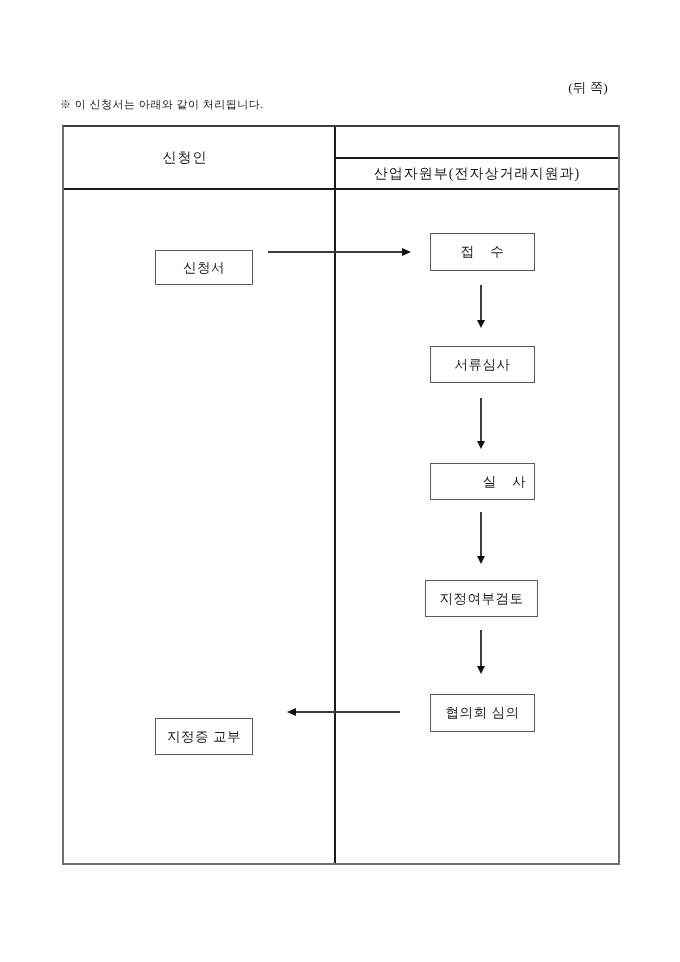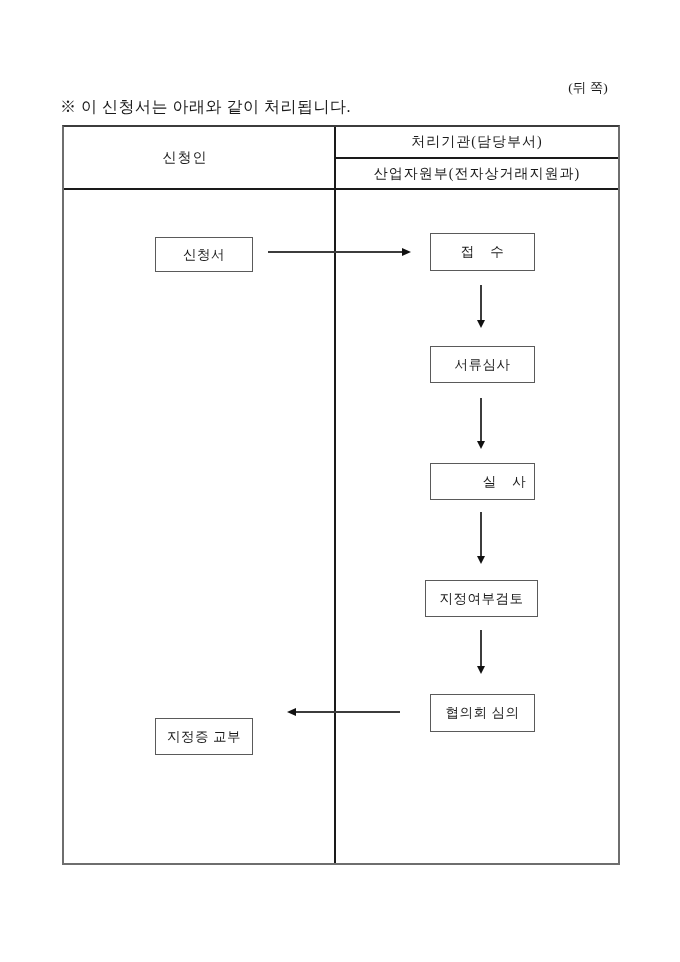--- a/index.html
+++ b/index.html
@@ -18,21 +18,21 @@
     left: 554px;
     width: 68px;
     text-align: center;
     font-size: 13.5px;
     white-space: pre;
   }
   .instruction {
     position: absolute;
     top: 97px;
     left: 60px;
-    font-size: 16px;
+    font-size: 11px;
     letter-spacing: 0.5px;
     white-space: pre;
   }
   
   .process-table {
     position: absolute;
     left: 62px;
     top: 125px;
     width: 558px;
     height: 740px;
@@ -78,21 +78,21 @@
     border: 1.5px solid #5a5a5a;
     background: #ffffff;
     box-sizing: border-box;
     display: flex;
     align-items: center;
     justify-content: center;
     font-size: 13.5px;
     letter-spacing: 0.5px;
     white-space: pre;
   }
-  .box-apply   { left: 155px; top: 237px; width: 98px;  height: 35px; text-align: center; }
+  .box-apply   { left: 155px; top: 250px; width: 98px;  height: 35px; text-align: center; }
   .box-receive { left: 430px; top: 233px; width: 105px; height: 38px; }
   .box-docs    { left: 430px; top: 346px; width: 105px; height: 37px; }
   .box-inspect { left: 430px; top: 463px; width: 105px; height: 37px; padding-left: 44px; }
   .box-review  { left: 425px; top: 580px; width: 113px; height: 37px; }
   .box-council { left: 430px; top: 694px; width: 105px; height: 38px; }
   .box-issue   { left: 155px; top: 693px; width: 98px;  height: 37px; margin-top: 25px; }
 
   
   .hline { position: absolute; height: 1.5px; background: #3c3c3c; }
   .vline { position: absolute; width: 1.5px;  background: #3c3c3c; }
@@ -121,21 +121,20 @@
 <div class="page">
 
   <div class="corner-note">(뒤 쪽)</div>
   <div class="instruction">※ 이 신청서는 아래와 같이 처리됩니다.</div>
 
   <div class="process-table">
     <div class="col-divider"></div>
     <div class="header-line-right"></div>
     <div class="header-line-full"></div>
     <div class="cell cell-applicant">신청인</div>
-    <div class="cell cell-agency-top">처리기관(담당부서)</div>
     <div class="cell cell-agency-bot">산업자원부(전자상거래지원과)</div>
   </div>
 
   <div class="flow-box box-apply">신청서</div>
   <div class="flow-box box-receive">접    수</div>
   <div class="flow-box box-docs">서류심사</div>
   <div class="flow-box box-inspect">실    사</div>
   <div class="flow-box box-council">협의회 심의</div>
   <div class="flow-box box-review">지정여부검토</div>
   <div class="flow-box box-issue">지정증 교부</div>

